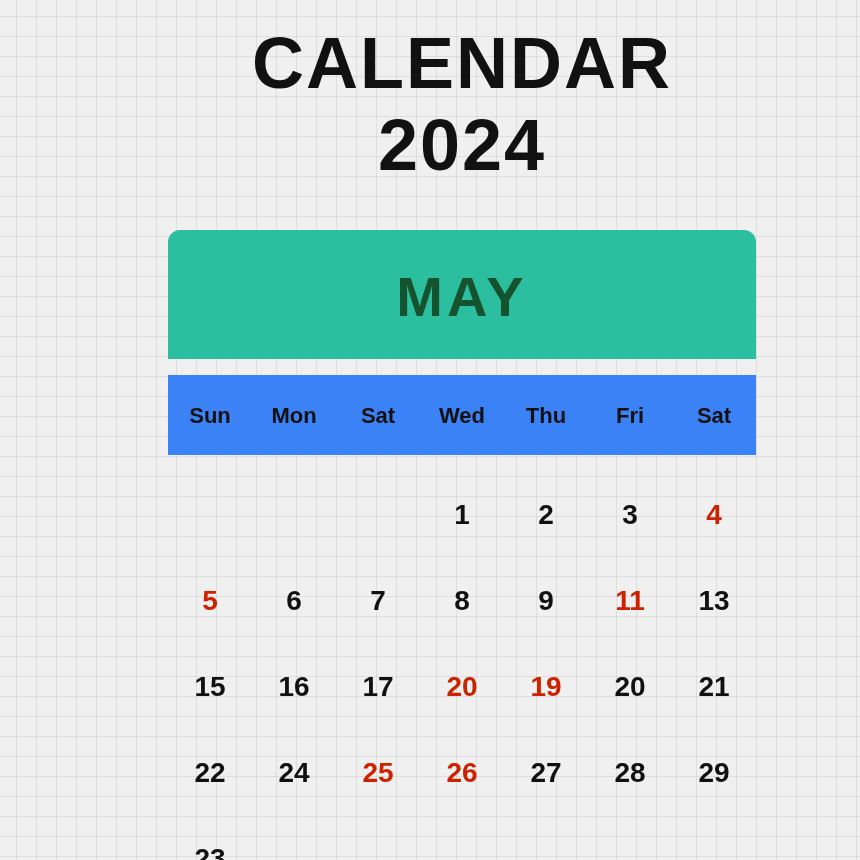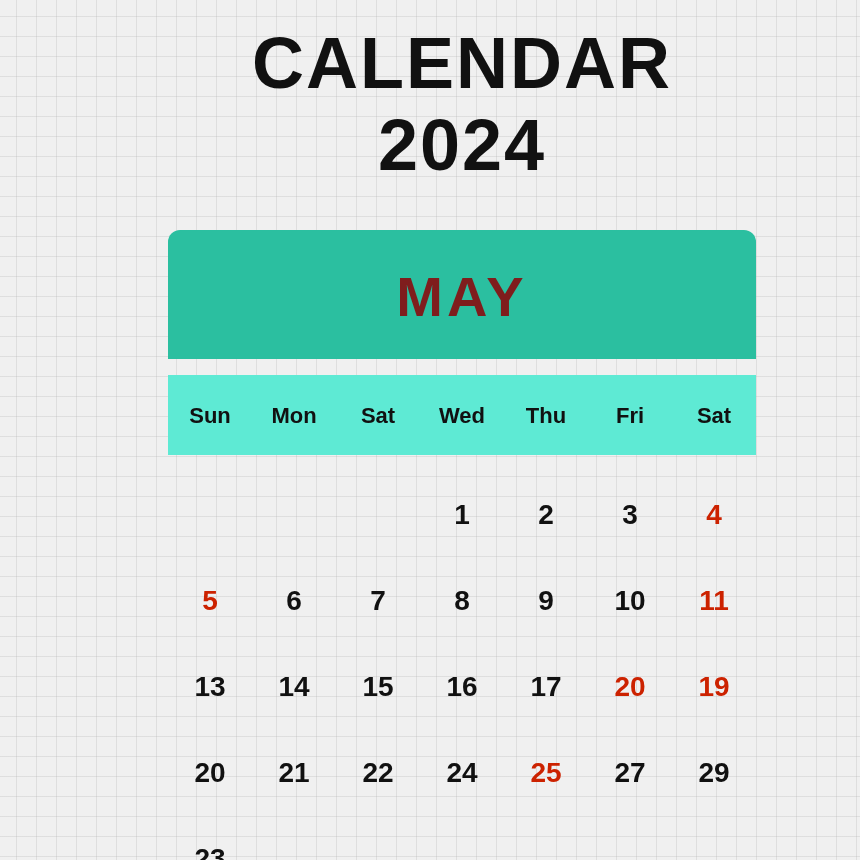--- a/index.html
+++ b/index.html
@@ -50,27 +50,27 @@
     .month-header {
       background: #2bbfa0;
       border-radius: 12px 12px 0 0;
       padding: 18px 0 14px 0;
       margin-bottom: 0;
     }
 
     .month-name {
       font-size: 56px;
       font-weight: 900;
-      color: #7f1d1d;
+      color: #14532d;
       letter-spacing: 4px;
       font-family: Arial Black, Arial, sans-serif;
     }
 
     .days-header {
-      background: #5eead4;
+      background: #3b82f6;
       display: grid;
       grid-template-columns: repeat(7, 1fr);
       padding: 12px 0 10px 0;
       margin-bottom: 10px;
     }
 
     .day-name {
       font-size: 22px;
       font-weight: 700;
       color: #111;
@@ -138,32 +138,32 @@
       <div class="calendar-day empty">0</div>
       <div class="calendar-day">1</div>
       <div class="calendar-day">2</div>
       <div class="calendar-day">3</div>
       <div class="calendar-day red">4</div>
       <div class="calendar-day red">5</div>
       <div class="calendar-day">6</div>
       <div class="calendar-day">7</div>
       <div class="calendar-day">8</div>
       <div class="calendar-day">9</div>
-      <div class="calendar-day">10</div>
       <div class="calendar-day red">11</div>
       <div class="calendar-day">13</div>
-      <div class="calendar-day">14</div>
       <div class="calendar-day">15</div>
       <div class="calendar-day">16</div>
       <div class="calendar-day">17</div>
       <div class="calendar-day red">20</div>
       <div class="calendar-day red">19</div>
       <div class="calendar-day">20</div>
       <div class="calendar-day">21</div>
       <div class="calendar-day">22</div>
       <div class="calendar-day">24</div>
       <div class="calendar-day red">25</div>
+      <div class="calendar-day red">26</div>
       <div class="calendar-day">27</div>
+      <div class="calendar-day">28</div>
       <div class="calendar-day">29</div>
       <div class="calendar-day">23</div>
       <div class="calendar-day empty">0</div>
     </div>
 </div>
 
 </body></html>

